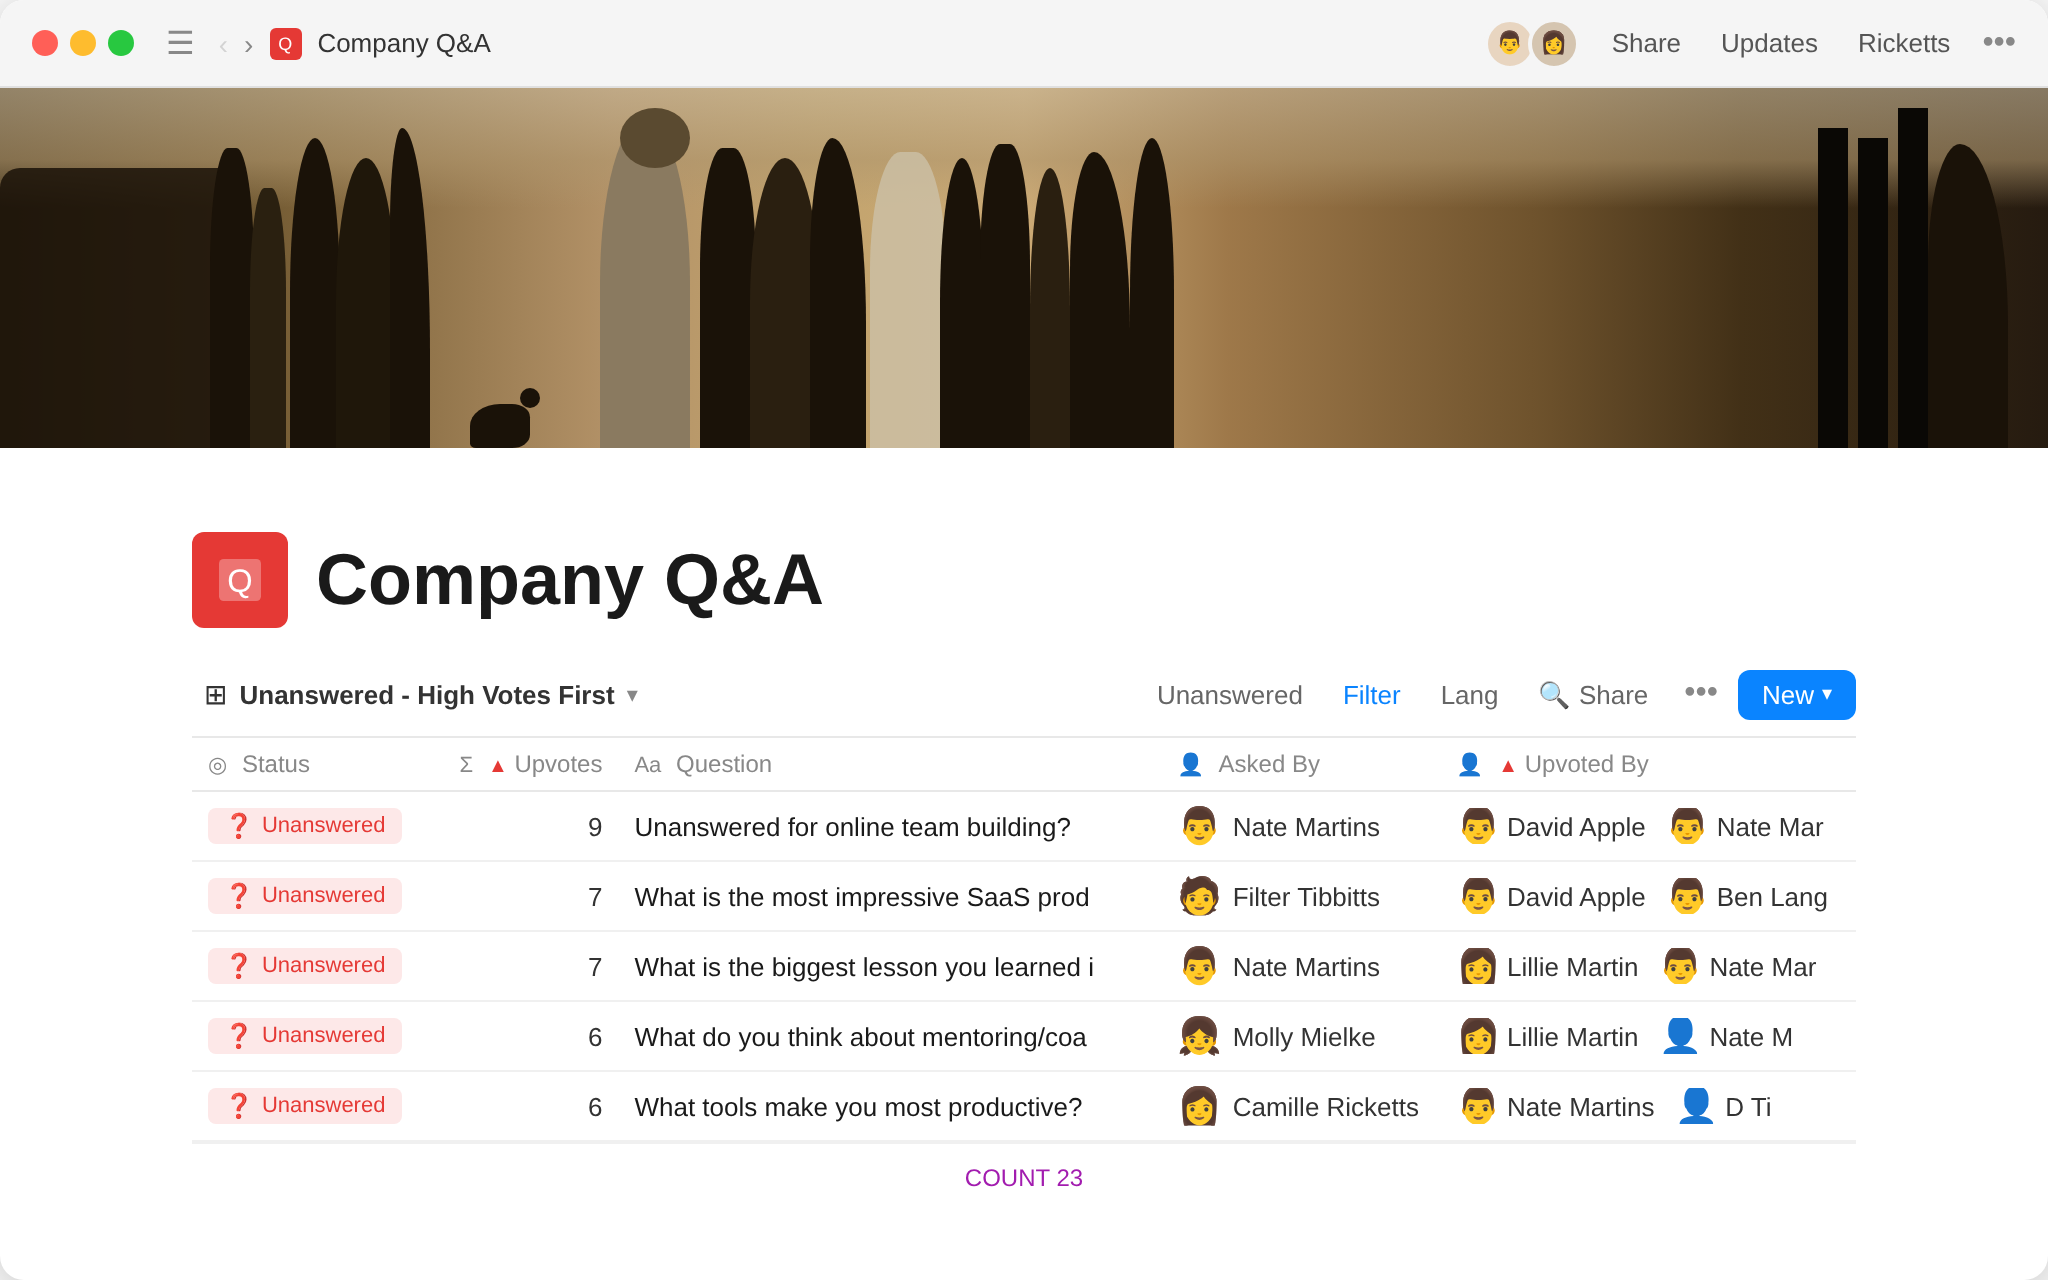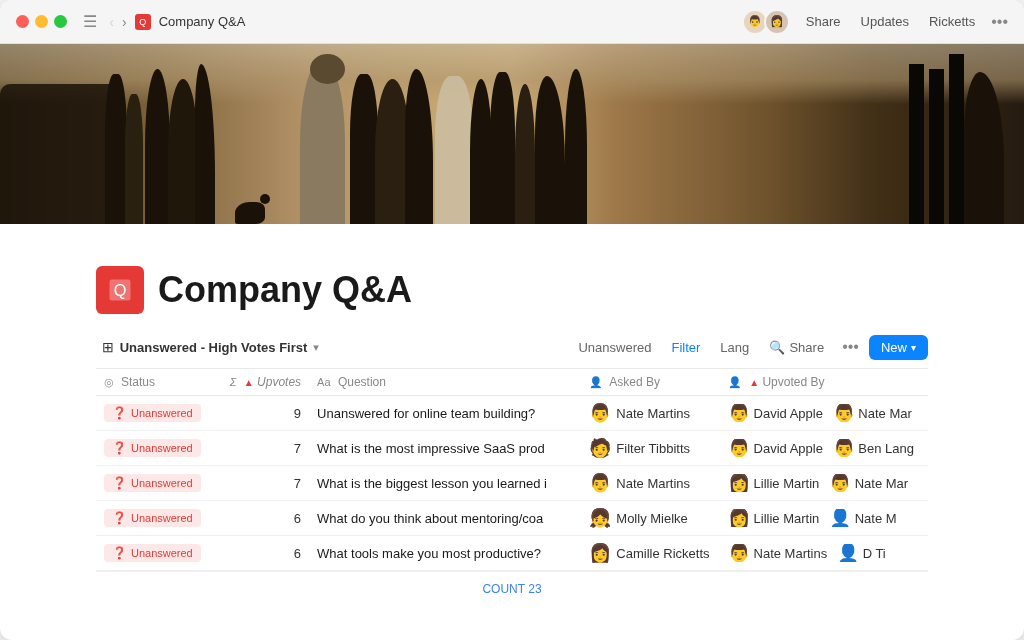--- a/index.html
+++ b/index.html
@@ -246,21 +246,21 @@
       display: flex;
       align-items: center;
       gap: 3px;
       color: #333;
     }
 
     .count-bar {
       text-align: center;
       padding: 10px 0;
       font-size: 12px;
-      color: #3b82f6;
+      color: #a21caf;
       border-top: 1px solid #f0f0f0;
     }
 
     
     .cover-painting {
       width: 100%;
       height: 180px;
       background: #8b7a55;
       position: relative;
       overflow: hidden;
@@ -393,21 +393,21 @@
   </div>
 
   <div class="table-container">
     <table>
       <thead>
         <tr>
           <th style="width:130px;">
             <span class="col-icon">◎</span>
             Status
           </th>
-          <th style="width:80px;font-style:italic;">
+          <th style="width:80px;">
             <span class="col-icon">Σ</span>
             <span class="sort-arrow">▲</span>
             Upvotes
           </th>
           <th style="width:280px;">
             <span class="col-icon">Aa</span>
             Question
           </th>
           <th style="width:140px;">
             <span class="col-icon">👤</span>

